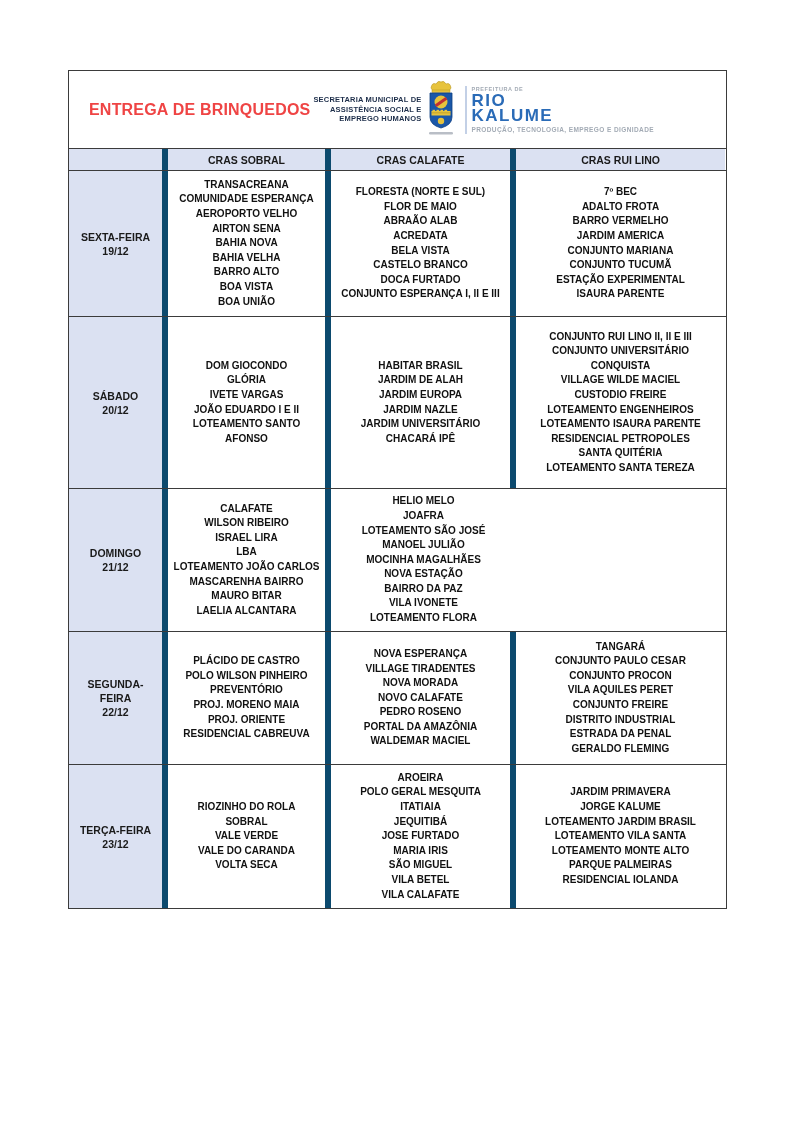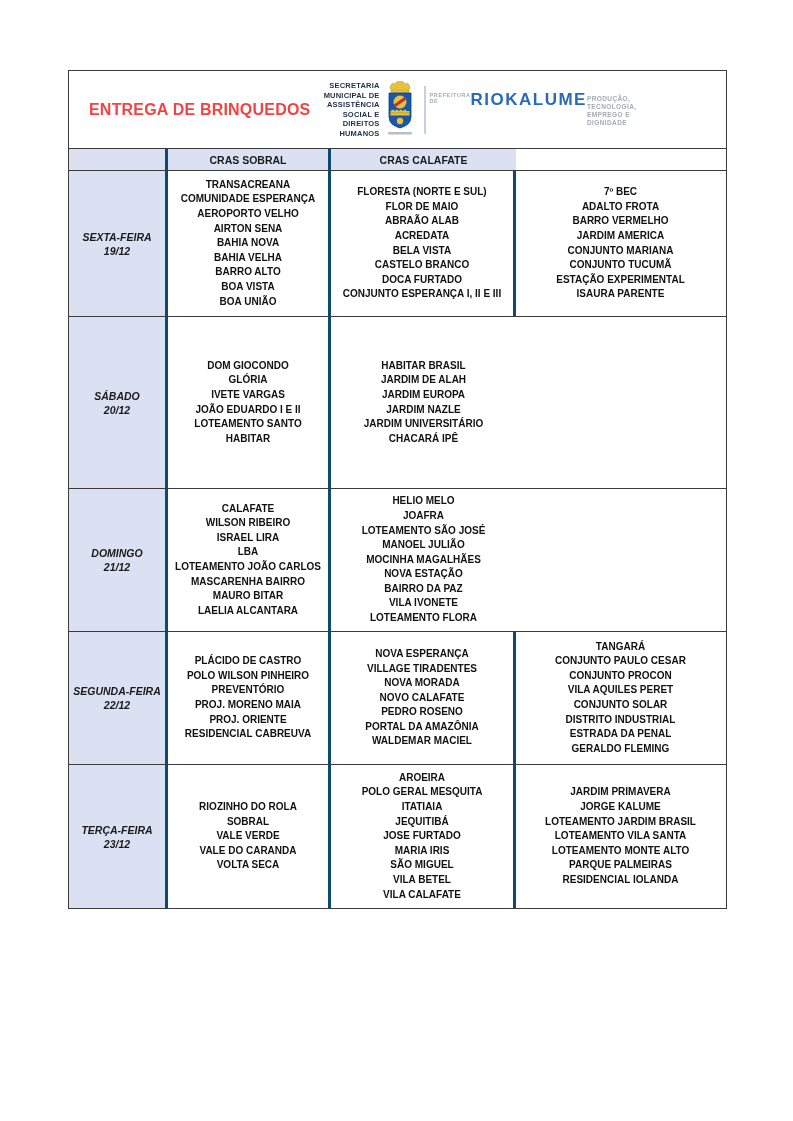--- a/index.html
+++ b/index.html
@@ -24,59 +24,59 @@
   .logo-group{
     margin-left:auto;margin-right:72px;display:flex;align-items:center;
   }
   .secretariat{
     text-align:right;font-size:7.5px;line-height:9.5px;color:#1d2e4a;
     font-weight:bold;letter-spacing:.2px;
   }
   .secretariat .l1{font-weight:600;}
   .crest{flex:0 0 auto;display:block;}
   .logo-divider{width:2px;height:48px;background:#c3d0e6;flex:0 0 auto;margin:0 4px;}
-  .prefecture{display:flex;flex-direction:row;}
+  .prefecture{display:flex;flex-direction:column;}
   .pref-overline{font-size:5.5px;color:#a3abb5;font-weight:bold;letter-spacing:.6px;margin-bottom:1px;}
   .pref-name{font-size:17px;line-height:15px;font-weight:800;color:#2a6bb7;letter-spacing:1.5px;}
   .pref-tagline{font-size:6.5px;line-height:8px;color:#a3abb5;font-weight:bold;letter-spacing:.4px;margin-top:3px;}
   
   .t-row{
     display:grid;grid-template-columns:99px 163px 185px 209px;
     border-bottom:1px solid #3b3b3b;box-sizing:border-box;
   }
   .t-row:last-child{border-bottom:none;}
   .cell{
-    border-right:3px solid #0c4a6e;box-sizing:border-box;
+    border-right:6px solid #0c4a6e;box-sizing:border-box;
     display:flex;flex-direction:column;align-items:center;justify-content:center;
     text-align:center;padding:4px 3px;
   }
   .cell:last-child{border-right:none;}
   .hdr .cell{min-height:21px;background:#dbe1f2;font-size:10.5px;font-weight:bold;padding:2px 3px;}
   .hdr .cell.day-col{background:#dbe1f2;}
   .day-col{background:#dbe1f2;}
-  .day-label{font-size:10.5px;font-weight:bold;line-height:14px;white-space:pre-line;font-style:italic;}
+  .day-label{font-size:10.5px;font-weight:bold;line-height:14px;white-space:pre-line;}
   .list{
     font-size:10px;font-weight:bold;line-height:14.6px;white-space:pre-line;
     color:#111;
   }
   .r1{min-height:146px;} .r2{min-height:172px;} .r3{min-height:143px;}
   .r4{min-height:133px;} .r5{min-height:143px;}
 </style>
 </head>
 <body>
 
 <div class="table-wrap">
 
   <div class="title-band">
     <div class="doc-title">ENTREGA DE BRINQUEDOS</div>
     <div class="logo-group">
       <div class="secretariat">
         <div class="l1">SECRETARIA MUNICIPAL DE</div>
         <div>ASSISTÊNCIA SOCIAL E</div>
-        <div>DIREITOS HUMANOS</div>
+        <div>EMPREGO HUMANOS</div>
       </div>
       <svg class="crest" width="40" height="62" viewBox="0 0 40 62">
         <path d="M10 9 Q11 3 15 5 Q17 1 20 3 Q23 1 25 5 Q29 3 30 9 L28 12 L12 12 Z" fill="#e7c33c" stroke="#b99722" stroke-width="0.6"></path>
         <rect x="11" y="11" width="18" height="2.5" fill="#e7c33c" stroke="#b99722" stroke-width="0.5"></rect>
         <path d="M9 14 h22 v24 q0 8 -11 11 q-11 -3 -11 -11 Z" fill="#1a57a8" stroke="#0e3f82" stroke-width="0.8"></path>
         <circle cx="20" cy="23" r="6.5" fill="#e7c33c"></circle>
         <rect x="13.5" y="21.6" width="13" height="3" fill="#c23131" transform="rotate(-35 20 23)"></rect>
         <rect x="10.5" y="32" width="19" height="4.5" fill="#e7c33c"></rect>
         <rect x="11.5" y="30.8" width="2.6" height="1.4" fill="#e7c33c"></rect>
         <rect x="15.5" y="30.8" width="2.6" height="1.4" fill="#e7c33c"></rect>
@@ -94,20 +94,21 @@
         <div class="pref-tagline">PRODUÇÃO, TECNOLOGIA,
 EMPREGO E DIGNIDADE</div>
       </div>
     </div>
   </div>
 
   <div class="t-row hdr">
     <div class="cell day-col"></div>
     <div class="cell">CRAS SOBRAL</div>
     <div class="cell">CRAS CALAFATE</div>
+    <div class="cell">CRAS RUI LINO</div>
   </div>
 
   <div class="t-row r1">
     <div class="cell day-col">
       <div class="day-label">SEXTA-FEIRA</div>
       <div class="day-label">19/12</div>
     </div>
     <div class="cell">
         <div class="list">TRANSACREANA
 COMUNIDADE ESPERANÇA
@@ -144,29 +145,41 @@
   <div class="t-row r2">
     <div class="cell day-col">
       <div class="day-label">SÁBADO</div>
       <div class="day-label">20/12</div>
     </div>
     <div class="cell">
         <div class="list">DOM GIOCONDO
 GLÓRIA
 IVETE VARGAS
 JOÃO EDUARDO I E II
-LOTEAMENTO SANTO HABITAR</div>
+LOTEAMENTO SANTO AFONSO</div>
       </div>
     <div class="cell">
         <div class="list">HABITAR BRASIL
 JARDIM DE ALAH
 JARDIM EUROPA
 JARDIM NAZLE
 JARDIM UNIVERSITÁRIO
 CHACARÁ IPÊ</div>
+      </div>
+    <div class="cell">
+        <div class="list">CONJUNTO RUI LINO II, II E III
+CONJUNTO UNIVERSITÁRIO
+CONQUISTA
+VILLAGE WILDE MACIEL
+CUSTODIO FREIRE
+LOTEAMENTO ENGENHEIROS
+LOTEAMENTO ISAURA PARENTE
+RESIDENCIAL PETROPOLES
+SANTA QUITÉRIA
+LOTEAMENTO SANTA TEREZA</div>
       </div>
   </div>
 
   <div class="t-row r3">
     <div class="cell day-col">
       <div class="day-label">DOMINGO</div>
       <div class="day-label">21/12</div>
     </div>
     <div class="cell">
         <div class="list">CALAFATE
@@ -211,21 +224,21 @@
 NOVO CALAFATE
 PEDRO ROSENO
 PORTAL DA AMAZÔNIA
 WALDEMAR MACIEL</div>
       </div>
     <div class="cell">
         <div class="list">TANGARÁ
 CONJUNTO PAULO CESAR
 CONJUNTO PROCON
 VILA AQUILES PERET
-CONJUNTO SOLAR
+CONJUNTO FREIRE
 DISTRITO INDUSTRIAL
 ESTRADA DA PENAL
 GERALDO FLEMING</div>
       </div>
   </div>
 
   <div class="t-row r5">
     <div class="cell day-col">
       <div class="day-label">TERÇA-FEIRA</div>
       <div class="day-label">23/12</div>

